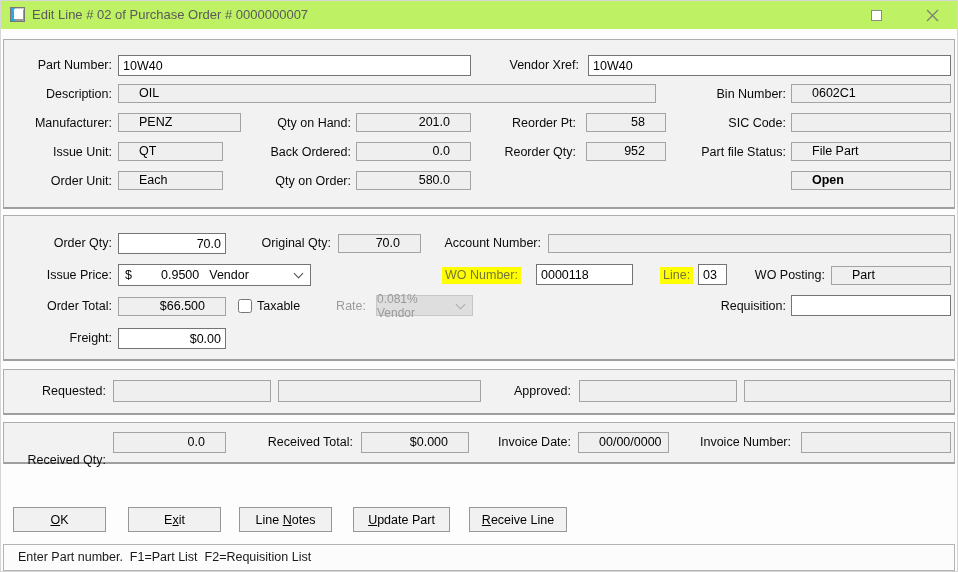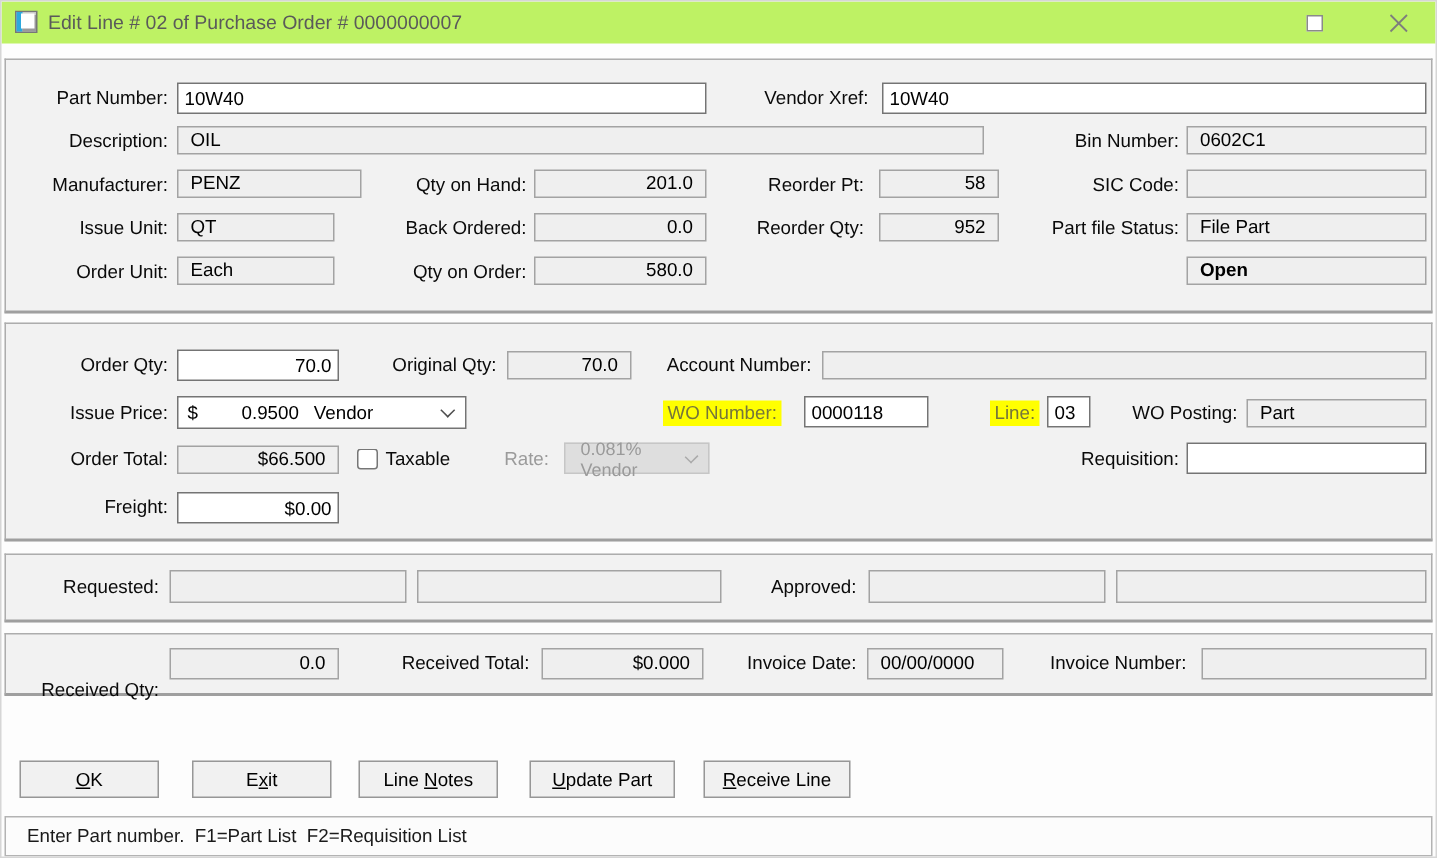--- a/index.html
+++ b/index.html
@@ -10,21 +10,21 @@
   .titlebar { position:absolute; left:0; top:0; width:100%; height:28px; background:#bef264; }
   .title-text { position:absolute; left:31px; top:0; line-height:28px; font-size:13px; color:#5a5a5a; white-space:pre; }
   .cap-btn { position:absolute; top:0; width:46px; height:28px; display:flex; align-items:center; justify-content:center; background:transparent; border:none; cursor:default; }
   .max-glyph { width:11px; height:11px; border:1px solid #8a8a8a; background:#fff; }
 
   
   .panel { position:absolute; left:2px; width:952px; background:#f2f2f2; border:1px solid #adadad; border-bottom:2px solid #9f9f9f; }
 
   
   .lbl { position:absolute; font-size:12.5px; color:#0a0a0a; text-align:right; white-space:nowrap; height:20px; line-height:20px; }
-  .box { position:absolute; font-size:12.5px; color:#000; padding:0 8px; height:19px; line-height:17px; white-space:pre; overflow:hidden; }
+  .box { position:absolute; font-size:12.5px; color:#000; padding:0 20px; height:19px; line-height:17px; white-space:pre; overflow:hidden; }
   .ro  { background:#efefef; border:1px solid #a3a3a3; }
   .ed  { background:#ffffff; border:1px solid #747474; font-family:inherit; font-size:12.5px; color:#000; padding:0 4px; }
   input.ed { position:absolute; outline:none; }
   .num { text-align:right; }
   .bold { font-weight:bold; }
   .ylbl { position:absolute; background:#ffff00; color:#76763a; font-size:12.5px; height:17px; line-height:17px; padding:0 3px; white-space:nowrap; }
   .glbl { color:#9b9b9b; }
 
   
   .combo { position:absolute; background:#fff; border:1px solid #747474; display:flex; align-items:center; font-size:12.5px; color:#000; }
@@ -115,33 +115,33 @@
   <div class="box ro" style="left:547px;top:233px;width:403px;"></div>
 
   <div class="lbl" style="left:15px;top:264px;width:96px;">Issue Price:</div>
   <div class="combo" style="left:117px;top:263px;width:193px;height:22px;">
     <span style="padding-left:6px;width:42px;">$</span>
     <span>0.9500</span>
     <span style="margin-left:10px;">Vendor</span>
     <span class="chev"></span>
   </div>
   <div class="ylbl" style="left:441px;top:266px;">WO Number:</div>
-  <input class="ed" style="left: 535px; top: 263px; width: 83px; height: 21px;" value="0000118">
+  <input class="ed" style="left: 535px; top: 263px; width: 97px; height: 21px;" value="0000118">
   <div class="ylbl" style="left:659px;top:266px;">Line:</div>
   <input class="ed" style="left: 697px; top: 263px; width: 29px; height: 21px;" value="03">
   <div class="lbl" style="left:735px;top:264px;width:89px;">WO Posting:</div>
   <div class="box ro" style="left:830px;top:265px;width:120px;">Part</div>
 
   <div class="lbl" style="left:15px;top:295px;width:96px;">Order Total:</div>
   <div class="box ro num" style="left:117px;top:296px;width:108px;">$66.500</div>
   <input type="checkbox" class="chk" style="left: 237px; top: 298px;">
   <div class="lbl" style="left:256px;top:295px;width:55px;text-align:left;">Taxable</div>
   <div class="lbl glbl" style="left:330px;top:295px;width:35px;">Rate:</div>
   <div class="combo dis" style="left:375px;top:294px;width:97px;height:21px;">
-    <span style="padding-left:10px;font-size:12px;">0.081% Vendor</span>
+    <span style="padding-left:0;font-size:12px;">0.081% Vendor</span>
     <span class="chev"></span>
   </div>
   <div class="lbl" style="left:695px;top:295px;width:90px;">Requisition:</div>
   <input class="ed" style="left: 790px; top: 294px; width: 160px; height: 21px;">
 
   <div class="lbl" style="left:15px;top:327px;width:96px;">Freight:</div>
   <input class="ed num" style="left: 117px; top: 327px; width: 108px; height: 21px; position: absolute; text-align: right;" value="$0.00">
 
   <div class="panel" style="top:368px; height:46px;"></div>
 

